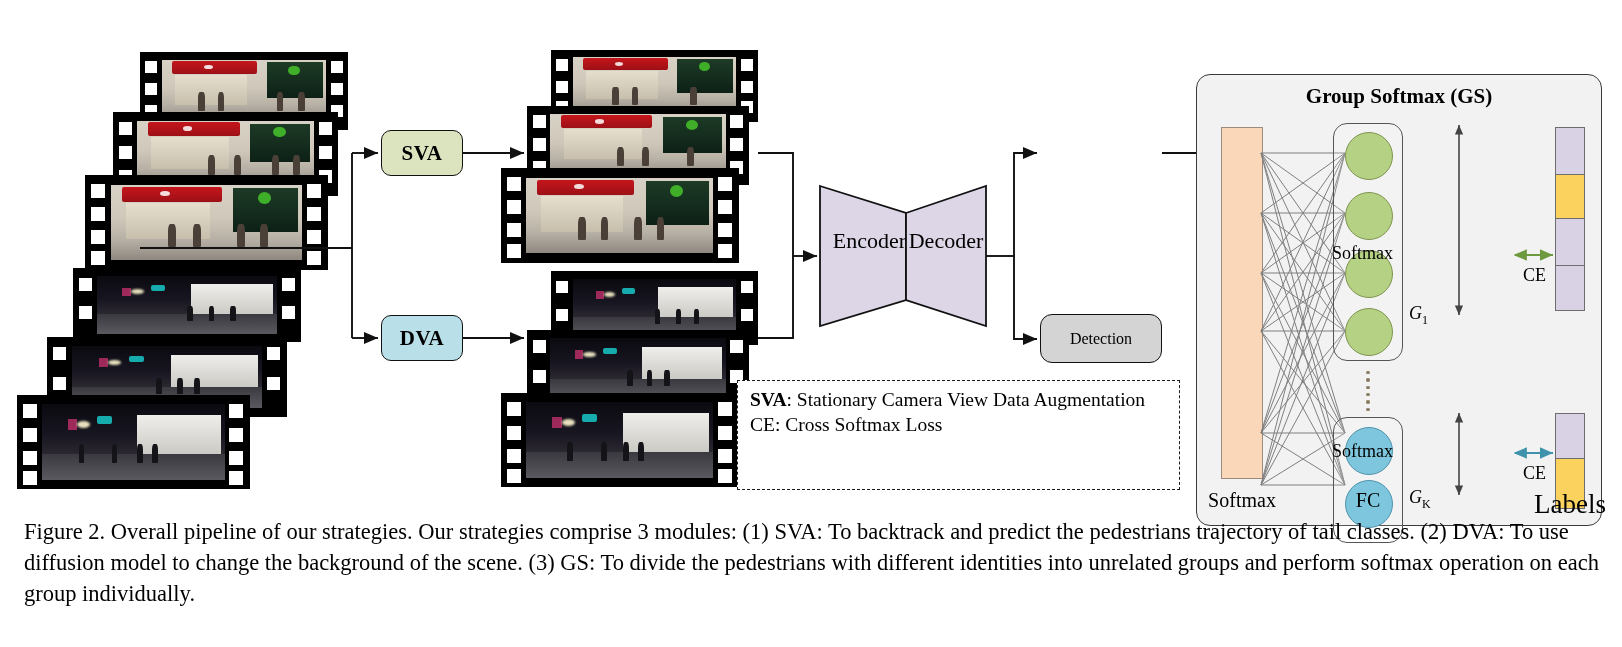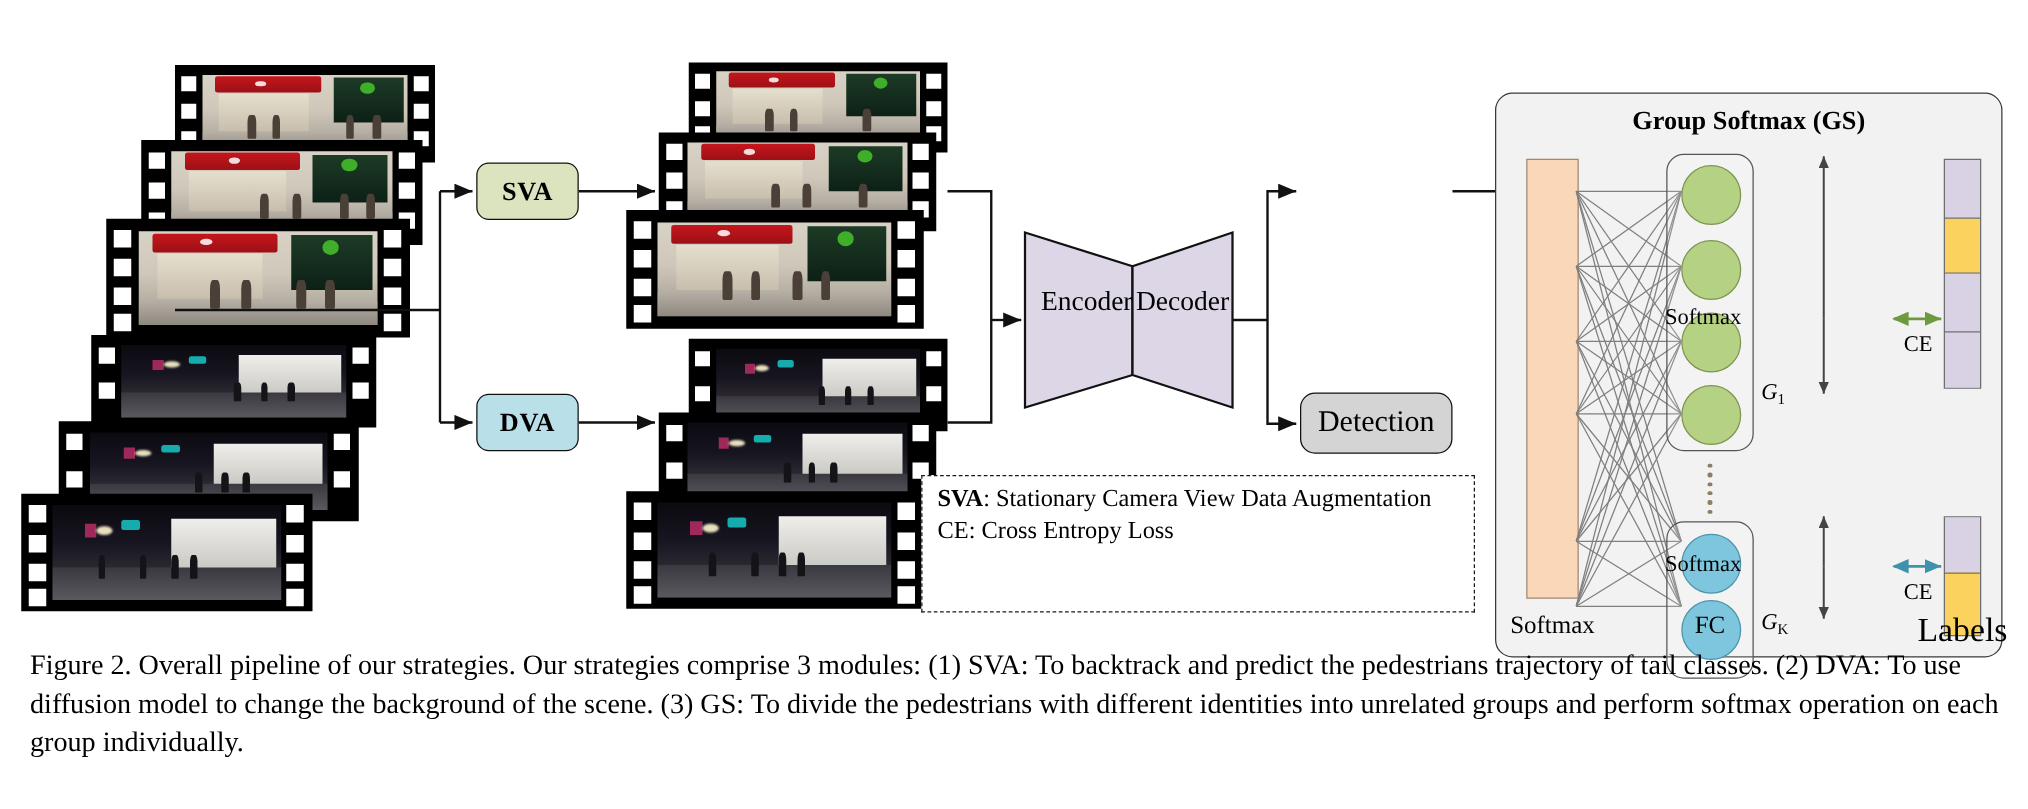--- a/index.html
+++ b/index.html
@@ -323,21 +323,21 @@
   </div>
 
   <svg class="overlay" viewBox="0 0 1622 647">
     <polygon points="820,186 906,213 906,300 820,326" fill="#ddd6e6" stroke="#111" stroke-width="1.8"></polygon>
     <polygon points="906,213 986,186 986,326 906,300" fill="#ddd6e6" stroke="#111" stroke-width="1.8"></polygon>
   </svg>
   <div style="position:absolute;left:820px;top:228px;width:86px;text-align:right;font-size:22px;color:#000;">Encoder</div>
   <div style="position:absolute;left:903px;top:228px;width:86px;text-align:center;font-size:22px;color:#000;">Decoder</div>
 
   <div class="roundbox" style="left:1040px;top:314px;width:122px;height:49px;background:#d4d4d4;">
-    <span style="font-size:24px;">Detection</span>
+    <span style="font-size:16px;">Detection</span>
   </div>
 
   <svg class="overlay" viewBox="0 0 1622 647">
     <defs>
       <marker id="ah" markerWidth="9" markerHeight="9" refX="7.6" refY="3.2" orient="auto">
         <path d="M0,0 L7.6,3.2 L0,6.4 z" fill="#111"></path>
       </marker>
     </defs>
 
     <path d="M140,248 L352,248" stroke="#111" stroke-width="1.9" fill="none"></path>
@@ -358,21 +358,21 @@
     <path d="M1014,256 L1014,339 L1037,339" stroke="#111" stroke-width="1.9" fill="none" marker-end="url(#ah)"></path>
 
     <path d="M1162,153 L1222,153" stroke="#111" stroke-width="1.9" fill="none" marker-end="url(#ah)"></path>
   </svg>
 
   <div id="legend" style="left:737px;top:380px;width:443px;height:110px;">
     <div class="lrow">
       <b>SVA</b><span>: Stationary Camera View Data Augmentation</span>
     </div>
     <div class="lrow">
-      <span>CE</span><span>: Cross Entropy Loss</span>
+      <span>CE</span><span>: Cross Softmax Loss</span>
     </div>
   </div>
 
   <div id="gs" style="left:1196px;top:38px;width:406px;height:452px;margin-top:36px;">
     <div id="gs-title" style="left:0;top:9px;">Group Softmax (GS)</div>
 
     <div class="featurebar" style="left:24px;top:52px;width:40px;height:350px;"></div>
 
     <svg style="position:absolute;left:0;top:0;width:406px;height:452px;" viewBox="0 0 406 452">
       <g stroke="#7f7f7f" stroke-width="1" fill="none">

